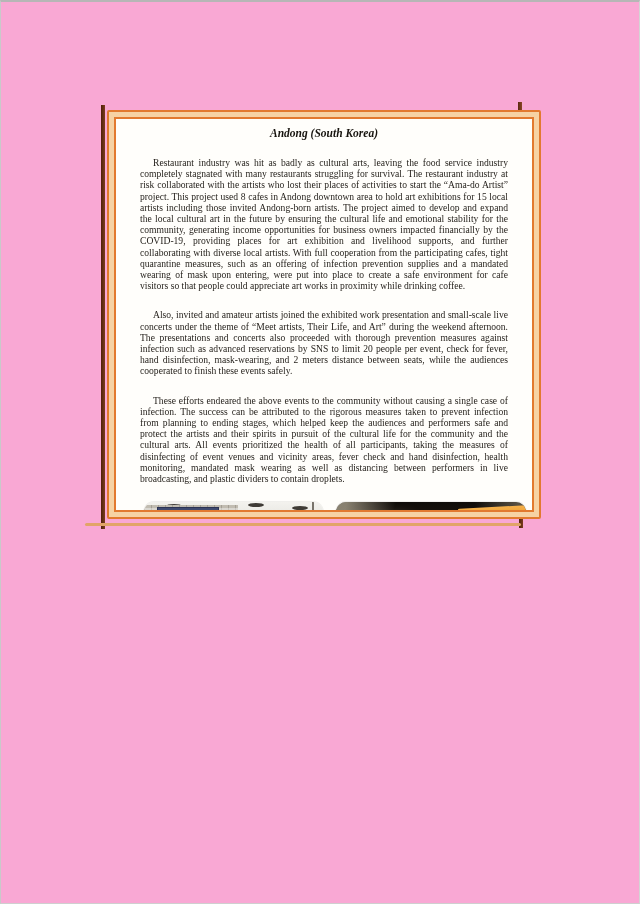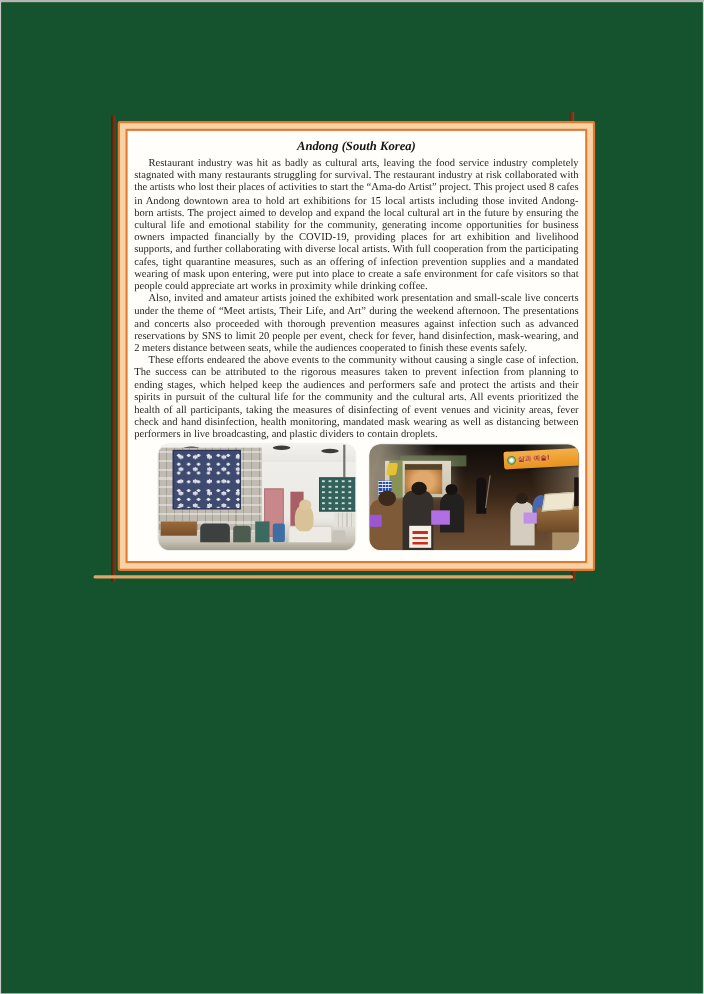--- a/index.html
+++ b/index.html
@@ -1,35 +1,35 @@
 <!DOCTYPE html>
 <html><head>
 <meta charset="utf-8">
 <style>
   html,body{margin:0;padding:0;background:#ffffff;}
   body{width:640px;height:904px;overflow:hidden;font-family:"Liberation Serif",serif;}
-  .canvas{position:relative;width:640px;height:904px;box-sizing:border-box;background:#14532d;
+  .canvas{position:relative;width:640px;height:904px;box-sizing:border-box;background:#f9a8d4;
           border-top:2px solid #b6b6b6;border-left:1px solid #c9c9c9;border-right:1px solid #d4d4d4;border-bottom:1px solid #cfcfcf;}
 
   
   .rule{position:absolute;}
   .rule-left{left:100px;top:103px;width:4px;height:424px;background:linear-gradient(90deg,#4e2008,#7c3c1e);}
   .tick-tr{left:517px;top:100px;width:4px;height:13px;background:linear-gradient(90deg,#5a2810,#8a4526);}
   .seg-br-h{left:507px;top:512px;width:14px;height:4px;background:#8a4526;}
   .seg-br-v{left:518px;top:504px;width:4px;height:22px;background:linear-gradient(90deg,#4e2008,#7c3c1e);}
   .tan-line{left:84px;top:521px;width:436px;height:3px;background:#e2a468;border-radius:2px;}
 
   
   .frame{position:absolute;left:106px;top:108px;width:434px;height:409px;box-sizing:border-box;
          border:2px solid #e2792f;background:#f6d2a4;padding:5px;border-radius:2px;}
   .inner{box-sizing:border-box;width:100%;height:100%;border:2px solid #e2792f;background:#fffefb;
          padding:4px 6px 0 6px;position:relative;overflow:hidden;}
   .title{margin:4px 0 4px 0;text-align:center;font-size:11.5px;font-weight:bold;font-style:italic;color:#17140f;}
   .bodytext{font-size:9.6px;line-height:11.2px;text-align:justify;color:#211d18;}
-  .bodytext p{margin:0;text-indent:13px;}
+  .bodytext p{margin:18px;text-indent:13px;}
 
   
   .photos{display:flex;gap:13px;margin:3px 0 0 22px;}
   .photo{position:relative;height:96px;border-radius:10px;overflow:hidden;box-shadow:0 0 0 1px rgba(0,0,0,.06);}
   .photo *{position:absolute;}
 
   
   .photo-cafe{width:181px;background:linear-gradient(180deg,#f0efeb 0,#ebe9e4 70%,#b9b3a6 100%);}
   .ceiling{left:0;top:0;right:0;height:16px;background:linear-gradient(#f3f2ee,#e7e6e1);}
   .fan{width:16px;height:4px;background:#3f3b36;border-radius:50%;}

